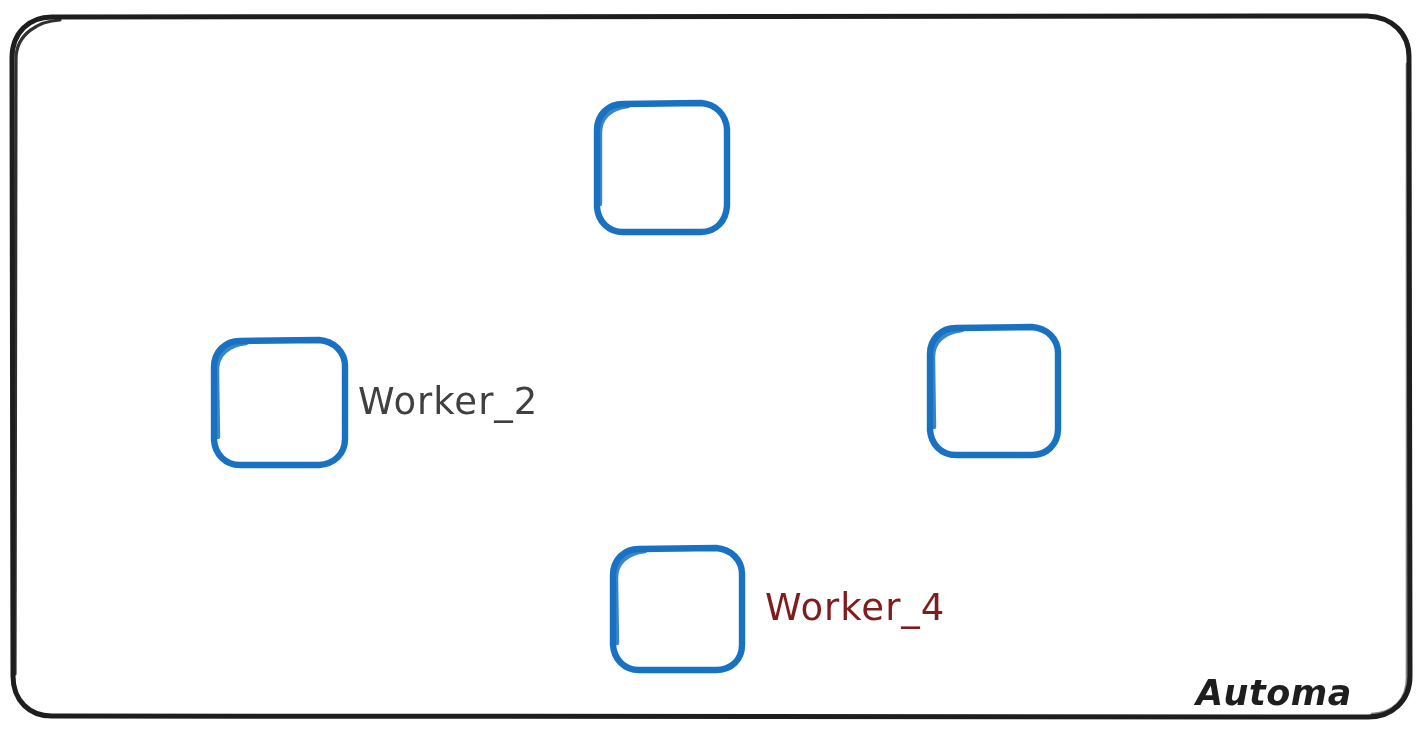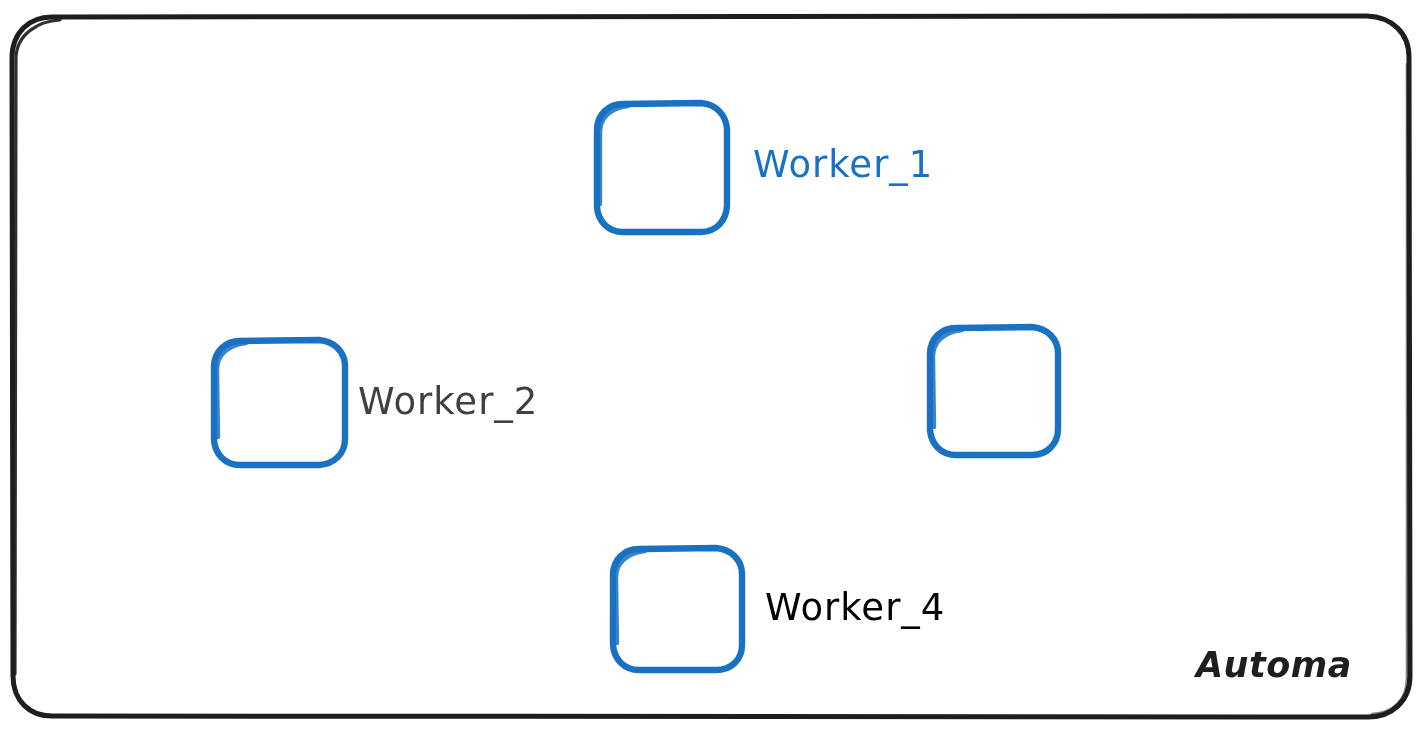--- a/index.html
+++ b/index.html
@@ -117,19 +117,18 @@
                C 742 660 731 670 716 670
                L 639 670
                C 624 670 614 659 613 645
                L 613 575
                C 613 560 624 549 639 549 Z"></path>
       <path fill="none" stroke="#1971c2" stroke-width="4.4" stroke-linecap="round" stroke-linejoin="round" opacity="0.85" d="M 645 551 C 627 553 616 563 616 578 L 617 643"></path>
     </g>
 
   </svg>
 
-  <div class="node-label" style="left:753px; top:146px; color:#1971c2;">Worker_1</div>
   <div class="node-label" style="left:358px; top:383px; color:#404040;">Worker_2</div>
-  <div class="node-label" style="left:765px; top:589px; color:#000000;">Worker_4</div>
+  <div class="node-label" style="left:765px; top:589px; color:#7f1d1d;">Worker_4</div>
 
-  <div class="signature" style="left:1196px; top:648px; color:#1e1e1e;">Automa</div>
+  <div class="signature" style="left:1196px; top:676px; color:#1e1e1e;">Automa</div>
 
 </div>
 
 </body></html>

